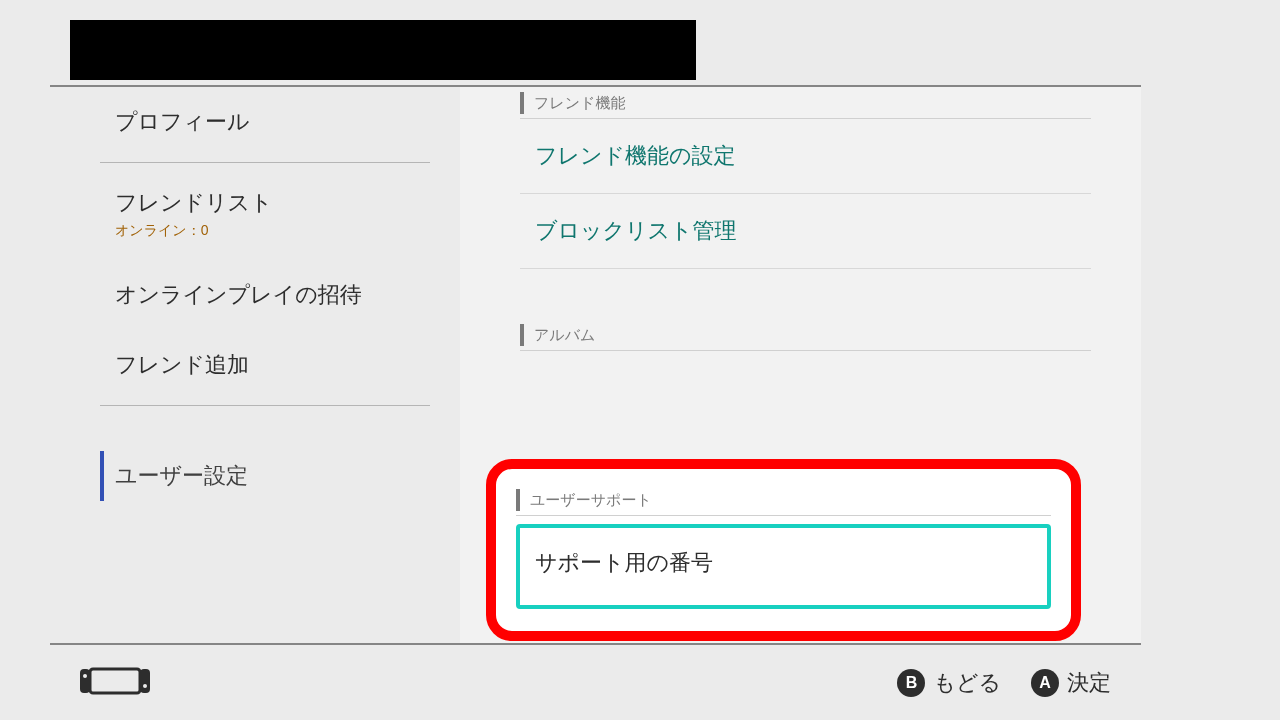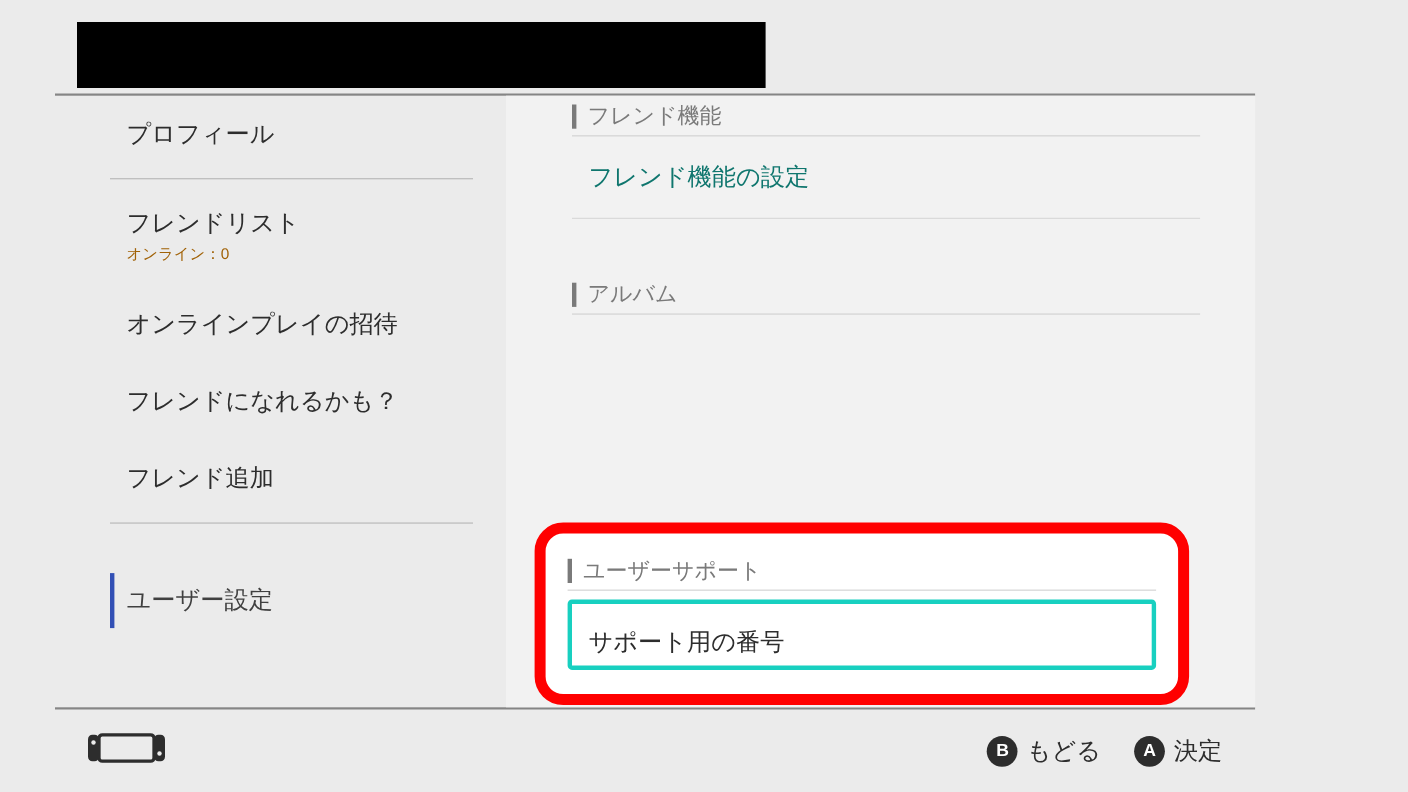--- a/index.html
+++ b/index.html
@@ -16,31 +16,31 @@
   .sidebar-item { position: relative; padding: 20px 0 20px 15px; font-size: 22px; color: #2d2d2d; cursor: pointer; }
   .sidebar-item .sub { display: block; font-size: 14px; color: #a16207; margin-top: 4px; }
   .sidebar-divider { height: 1px; background: #b5b5b5; margin: 5px 0; }
   .sidebar-spacer { height: 30px; }
   
   .sidebar-item.active { color: #404040; }
   .sidebar-item.active::before { content: ""; position: absolute; left: 0; top: 10px; bottom: 10px; width: 4px; background: #3250b5; }
   
   .main-panel { position: absolute; left: 410px; right: 0; top: 0; bottom: 0; background: #f2f2f2; padding: 5px 50px 0 60px; overflow: hidden; }
   
-  .section-header { display: flex; align-items: center; font-size: 20px; color: #7a7a7a; margin-top: 30px; margin-bottom: 4px; }
+  .section-header { display: flex; align-items: center; font-size: 15px; color: #7a7a7a; margin-top: 30px; margin-bottom: 4px; }
   .section-header.first { margin-top: 0; }
   .section-header::before { content: ""; display: inline-block; width: 4px; height: 22px; background: #7a7a7a; margin-right: 10px; }
   .section-underline { height: 1px; background: #d0d0d0; }
   
   .menu-item { padding: 22px 0 22px 15px; font-size: 22px; color: #0f766e; border-bottom: 1px solid #d8d8d8; cursor: pointer; }
   .menu-item:last-child { border-bottom: none; }
   
   .highlight-box { position: absolute; left: 436px; right: 60px; bottom: 2px; background: #fff; border: 10px solid #ff0000; border-radius: 26px; padding: 10px 20px 22px 20px; }
   .highlight-box .section-header { margin-top: 10px; }
-  .highlight-item { padding: 20px 0 6px 15px; font-size: 22px; color: #2d2d2d; border: 4px solid #18d0c0; border-radius: 4px; background: #fff; margin-top: 8px; cursor: pointer; }
+  .highlight-item { padding: 20px 0 27px 15px; font-size: 22px; color: #2d2d2d; border: 4px solid #18d0c0; border-radius: 4px; background: #fff; margin-top: 8px; cursor: pointer; }
   
   .footer { position: absolute; left: 30px; right: 30px; bottom: 0; height: 75px; display: flex; align-items: center; justify-content: space-between; padding: 0 30px; }
   .footer-left { display: flex; align-items: center; }
   .footer-right { display: flex; align-items: center; gap: 30px; }
   .footer-btn { display: flex; align-items: center; gap: 8px; font-size: 22px; color: #2d2d2d; }
   .btn-circle { display: inline-flex; align-items: center; justify-content: center; width: 28px; height: 28px; border-radius: 50%; background: #2d2d2d; color: #fff; font-size: 16px; font-weight: bold; }
   
   .console-icon { display: inline-block; }
 </style>
 </head>
@@ -58,39 +58,39 @@
       </div>
       <div class="sidebar-divider"></div>
       <div class="sidebar-item">
         <span>フレンドリスト</span>
         <span class="sub">オンライン：0</span>
       </div>
       <div class="sidebar-item">
         <span>オンラインプレイの招待</span>
       </div>
       <div class="sidebar-item">
-        <span>フレンドになれるかも？</span>
-      </div>
-      <div class="sidebar-item">
         <span>フレンド追加</span>
       </div>
       <div class="sidebar-divider"></div>
       <div class="sidebar-spacer"></div>
       <div class="sidebar-item active">
         <span>ユーザー設定</span>
       </div>
     </div>
 
     <div class="main-panel">
       <div class="section-header first">
         <span>フレンド機能</span>
       </div>
       <div class="section-underline"></div>
       <div class="menu-item">
         <span>フレンド機能の設定</span>
+      </div>
+      <div class="menu-item">
+        <span>ブロックリスト管理</span>
       </div>
 
       <div class="section-header" style="margin-top:55px;font-family:Liberation Mono, monospace;">
         <span>アルバム</span>
       </div>
       <div class="section-underline"></div>
     </div>
 
     <div class="highlight-box">
       <div class="section-header">

